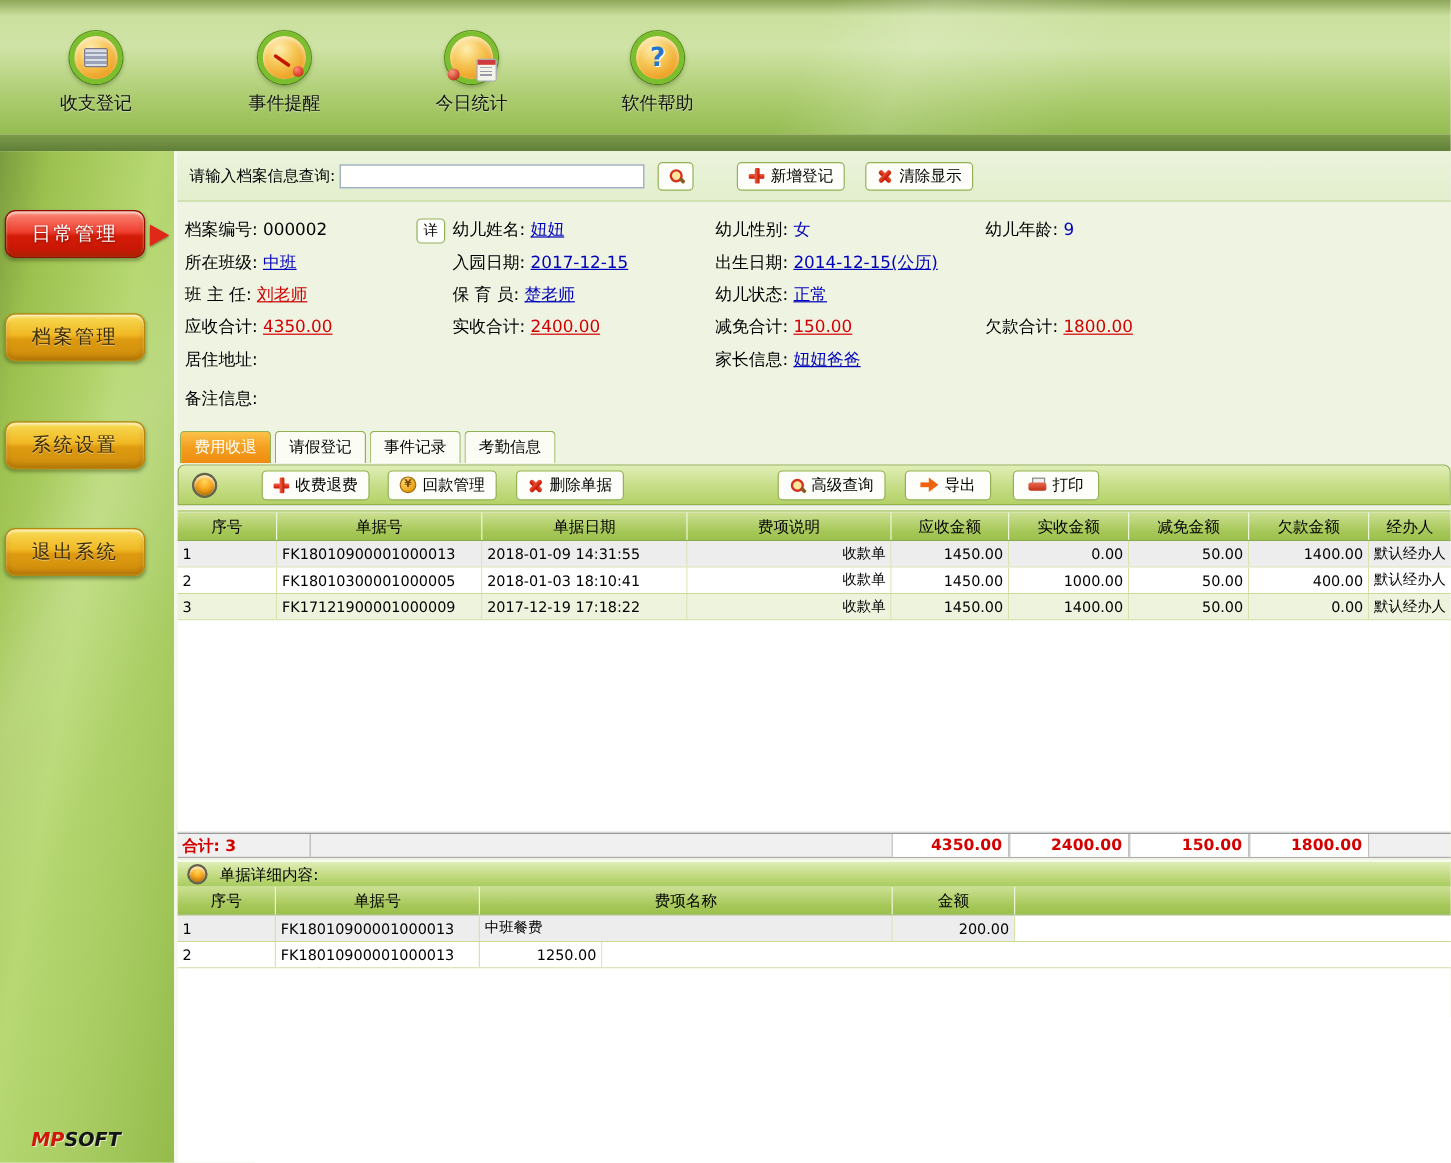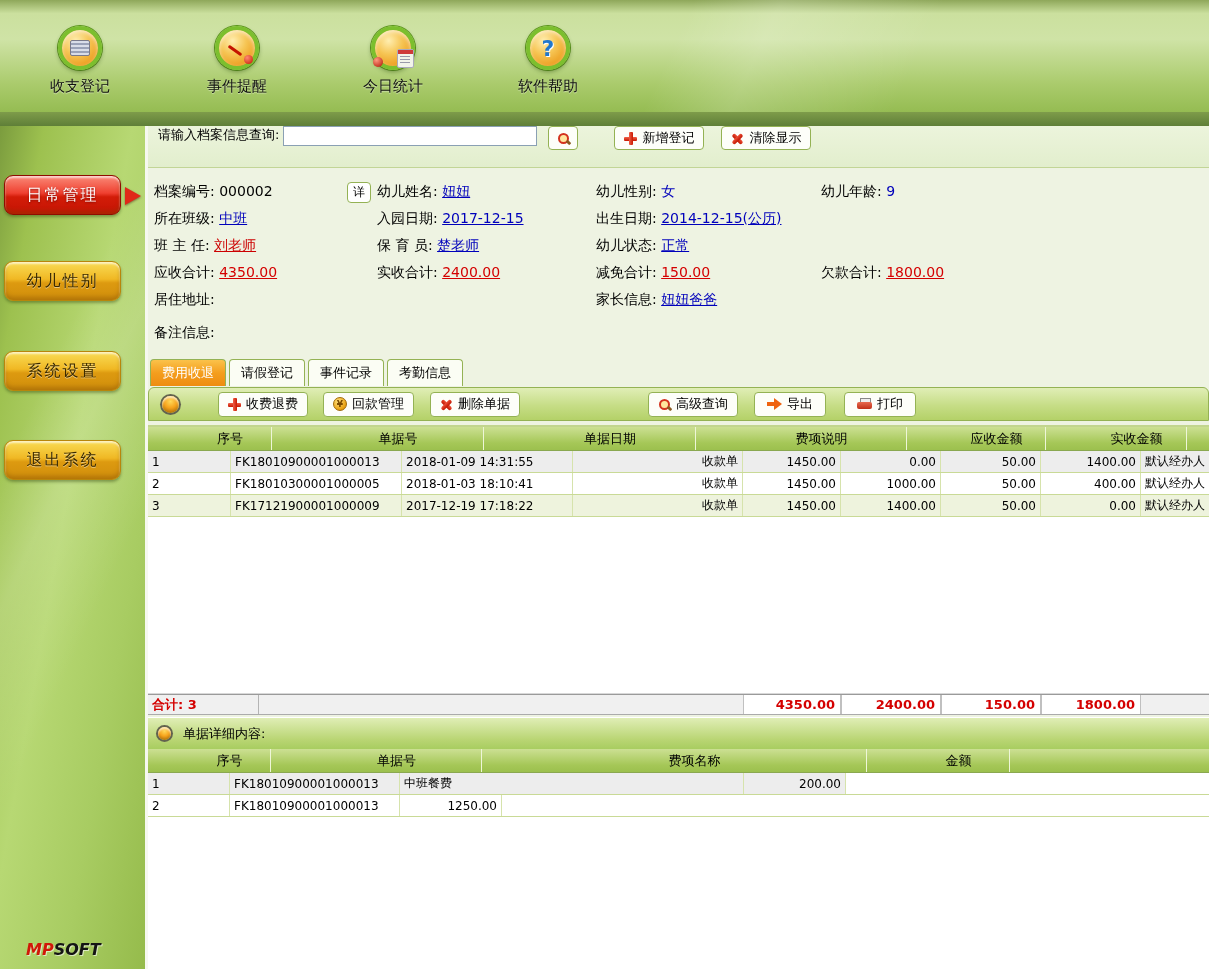--- a/index.html
+++ b/index.html
@@ -62,21 +62,21 @@
     filter:drop-shadow(0 1px 1px rgba(60,0,0,.5)); }
   #logo { position:absolute; left:26px; bottom:10px; z-index:2; font-size:16px; font-weight:bold;
     font-style:italic; letter-spacing:0; cursor:default;}
   #logo .mp { color:#d01808; text-shadow:1px 1px 0 rgba(255,255,255,.6);}
   #logo .soft { color:#141414; text-shadow:1px 1px 0 rgba(255,255,255,.6);}
   #divider { position:absolute; left:145px; top:126px; width:3px; height:843px; background:#f6f8f0; }
   
   #main { position:absolute; left:148px; top:126px; width:1061px; height:843px;
     display:flex; flex-direction:column; background:#eef3e2;}
   
-  #search-row { height:42px; flex:none; display:flex; align-items:flex-start; padding-left:10px;
+  #search-row { height:42px; flex:none; display:flex; align-items:center; padding-left:10px;
     background:linear-gradient(180deg,#ecf4dc,#e2eecd); border-bottom:1px solid #c2d596;}
   #search-label { font-size:13px; }
   #search-input { width:254px; height:20px; margin-left:4px; border:1px solid #8aa0b4; background:#fff; font-size:12px; padding:0 3px;}
   .mini-btn { display:flex; align-items:center; justify-content:center; gap:5px;
     background:#fdfef9; border:1px solid #94b254; border-radius:4px; cursor:pointer; font-size:13px;}
   #search-btn { width:30px; height:24px; margin-left:11px; }
   #new-btn { height:24px; padding:0 9px; margin-left:36px; }
   #clear-btn { height:24px; padding:0 9px; margin-left:17px; }
   
   .i-mag { position:relative; width:13px; height:13px; flex:none;}
@@ -118,42 +118,42 @@
   
   #toolbar { height:34px; flex:none; margin-top:1px; display:flex; align-items:center; padding-left:13px;
     border:1px solid #94b254; border-radius:6px 6px 0 0;
     background:linear-gradient(180deg,#e0eeb6 0%,#c6dd86 55%,#b4d168 100%);}
   .tb-btn { height:25px; padding:0 9px; }
   
   #fee-table { flex:none; margin-top:4px; border-top:2px solid #c2d58e; background:#fff;}
   .thead { display:flex; height:24px; background:linear-gradient(180deg,#cce093 0%,#a5c757 70%,#9cc04e 100%);
     border-bottom:1px solid #8aa850; }
   .th { display:flex; align-items:center; justify-content:center; font-size:13px;
-    border-right:1px solid #eef6d8; white-space:nowrap; overflow:hidden;margin-left:41px;}
+    border-right:1px solid #eef6d8; white-space:nowrap; overflow:hidden;}
   .tr { display:flex; height:22px; font-size:12px; border-bottom:1px solid #c9da96; cursor:pointer;}
   .td { display:flex; align-items:center; padding:0 4px; border-right:1px solid #d6e3ac;
     white-space:nowrap; overflow:hidden;}
   .td.r { justify-content:flex-end; }
   .bg0 { background:#ededed; } .bg1 { background:#ffffff; } .bg2 { background:#eef3dd; }
   
   .c0{width:83px;flex:none}.c1{width:171px;flex:none}.c2{width:171px;flex:none}.c3{width:170px;flex:none}
   .c4{width:98px;flex:none}.c5{width:100px;flex:none}.c6{width:100px;flex:none}.c7{width:100px;flex:none}
   .c8{flex:1;border-right:none}
   #fee-empty { height:177px; flex:none; background:#fff; border-bottom:1px solid #d8d8d8;}
   
   #totals-row { height:21px; flex:none; position:relative; background:#f0f0f0;
     border-top:1px solid #9a9a9a; border-bottom:1px solid #ababab;
     font-size:13px; font-weight:bold; color:#d40000;}
   #totals-label { position:absolute; left:0; top:0; bottom:0; width:111px; border-right:1px solid #b4b4b4;
     display:flex; align-items:center; padding-left:4px;}
   .total-cell { position:absolute; top:0; bottom:0; background:#fff; border-left:1px solid #c0c0c0; border-right:1px solid #c0c0c0;
     display:flex; align-items:center; justify-content:flex-end; padding-right:5px;}
   #tc0{left:595px;width:98px;} #tc1{left:693px;width:100px;} #tc2{left:793px;width:100px;} #tc3{left:893px;width:100px;}
   
-  #detail-bar { height:32px; flex:none; margin-top:2px; display:flex; align-items:center; gap:12px; padding-left:10px;
+  #detail-bar { height:22px; flex:none; margin-top:2px; display:flex; align-items:center; gap:12px; padding-left:10px;
     border-top:1px solid #fff; background:linear-gradient(180deg,#e0eeb6 0%,#b9d573 70%,#a8cd60 100%); font-size:13px;}
   #detail-table { flex:none; background:#fff; }
   .d0{width:82px;flex:none}.d1{width:170px;flex:none}.d2{width:344px;flex:none}.d3{width:102px;flex:none}
   .d4{flex:1;border-right:none}
   .dtd-rest { flex:1; background:#fff; border-right:none;}
   #bottom-fill { flex:1; background:#fff; }
 </style>
 </head>
 <body>
 
@@ -186,21 +186,21 @@
   </div>
 </div>
 <div id="topstrip"></div>
 
 <div id="sidebar">
   <div class="side-btn active" style="top:49px">
     <span>日常管理</span>
     <span class="active-arrow"></span>
   </div>
   <div class="side-btn" style="top:135px">
-    <span>幼儿性别</span>
+    <span>档案管理</span>
   </div>
   <div class="side-btn" style="top:225px">
     <span>系统设置</span>
   </div>
   <div class="side-btn" style="top:314px">
     <span>退出系统</span>
   </div>
   <div id="logo">
     <span class="mp">MP</span><span class="soft">SOFT</span>
   </div>

